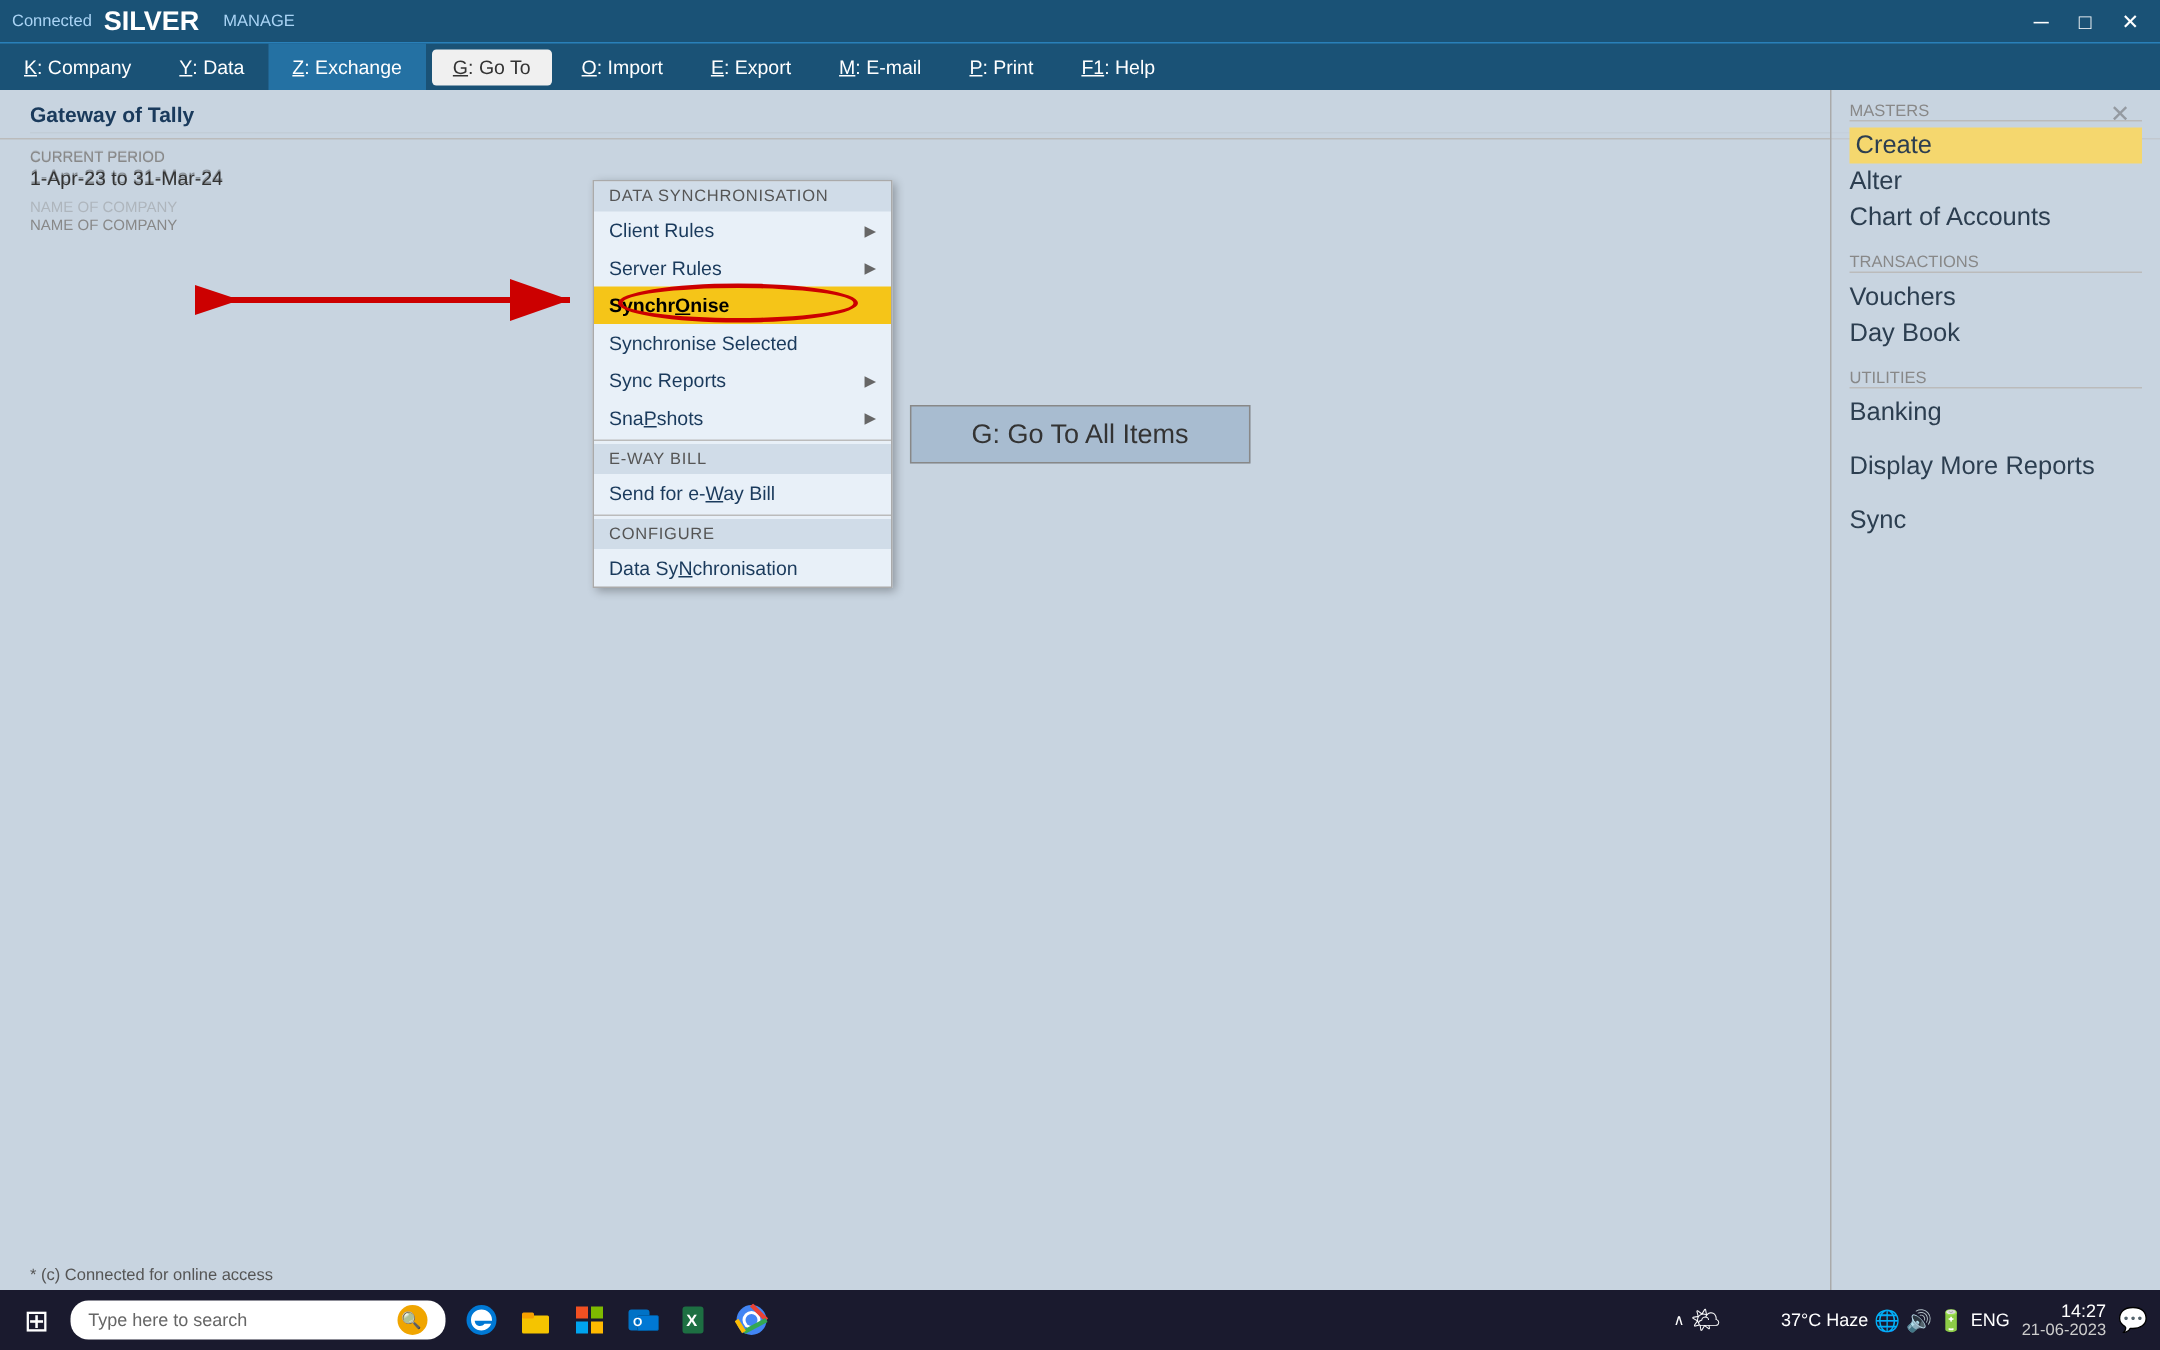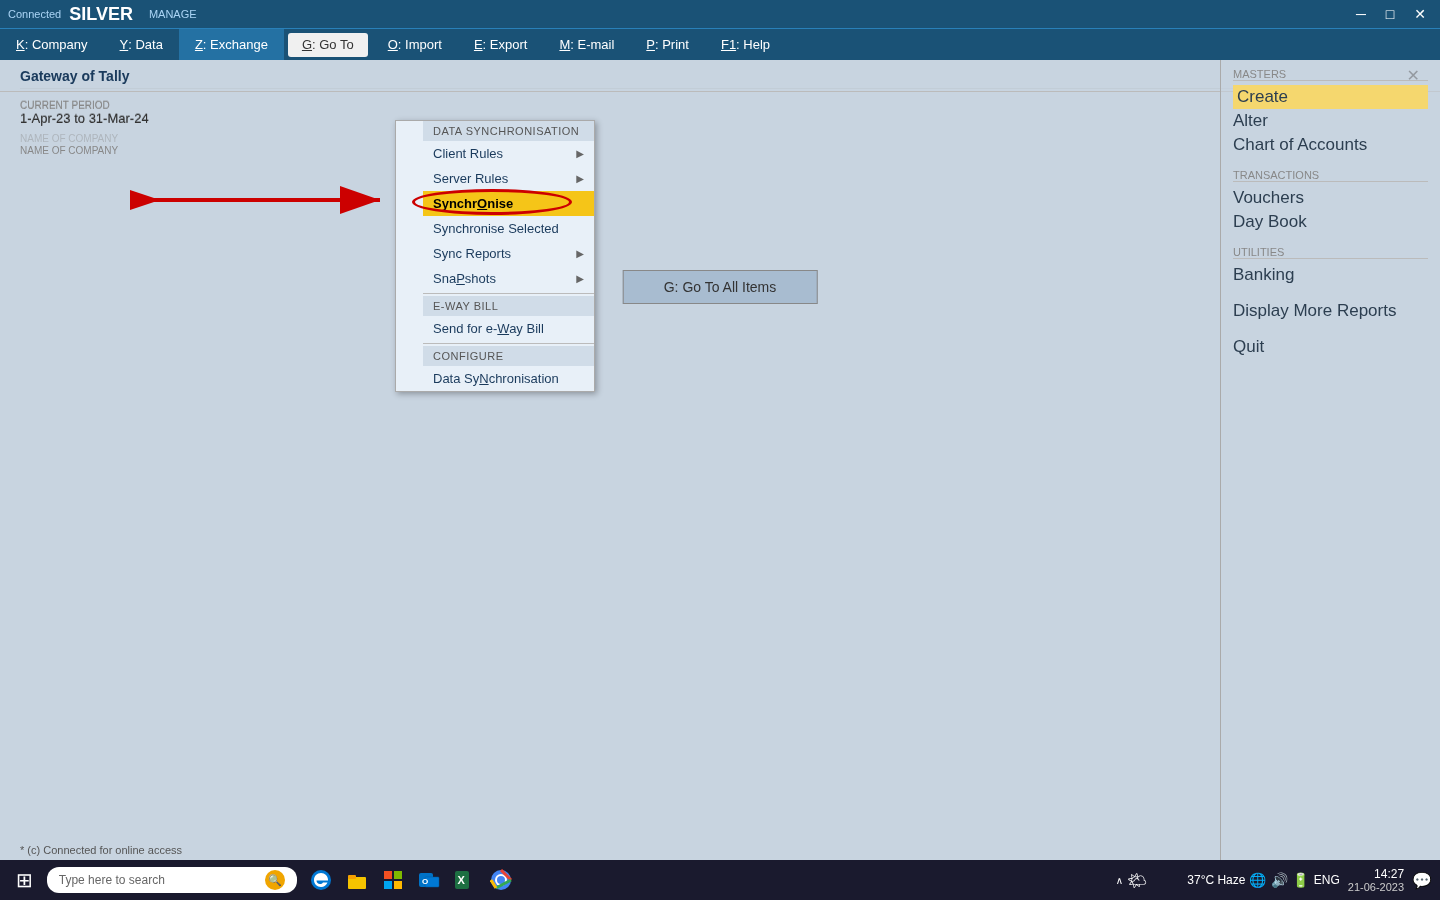--- a/index.html
+++ b/index.html
@@ -52,21 +52,20 @@
     .sidebar-item { font-size: 17px; color: #2c3e50; padding: 2px 0; cursor: pointer; }
     .sidebar-item.highlighted { background: #f5d76e; padding: 2px 4px; }
 
     
     #exchange-dropdown {
       position: absolute;
       left: 395px; top: 60px;
       background: #e8f0f8; border: 1px solid #aaa;
       width: 200px; z-index: 1000;
       box-shadow: 2px 2px 6px rgba(0,0,0,0.3);
-      padding-left: 27px;
     }
     .dropdown-section-header {
       background: #d0dce8; font-size: 11px; color: #555;
       padding: 4px 10px; text-transform: uppercase; letter-spacing: 0.5px;
     }
     .dropdown-item {
       padding: 5px 10px; font-size: 13px; color: #1a3a5c;
       cursor: pointer; display: flex; align-items: center; justify-content: space-between;
     }
     .dropdown-item.active-highlight {
@@ -178,21 +177,21 @@
 
   <div style="position:absolute; top:40px; left:20px;">
     <div style="font-size:10px; color:#888;">CURRENT PERIOD</div>
     <div style="font-size:13px; color:#333;">1-Apr-23 to 31-Mar-24</div>
   </div>
   <div style="position:absolute; top:85px; left:20px;">
     <div style="font-size:10px; color:#888;">NAME OF COMPANY</div>
   </div>
 
   <div style="position:absolute; top:210px; left:50%; transform:translateX(-50%);">
-    <div style="background:#a8bcd0; padding:8px 40px; color:#333; font-size:14px; border:1px solid #888; cursor:pointer;">G: Go To All Items</div>
+    <div style="background:#a8bcd0; padding:8px 40px; color:#333; font-size:18px; border:1px solid #888; cursor:pointer;">G: Go To All Items</div>
   </div>
 
   <div id="red-arrow">
     <svg width="260" height="40" viewBox="0 0 260 40">
       <defs>
         <marker id="arrowhead" markerWidth="10" markerHeight="7" refX="10" refY="3.5" orient="auto">
           <polygon points="0 0, 10 3.5, 0 7" fill="#cc0000"></polygon>
         </marker>
       </defs>
       <line x1="5" y1="20" x2="250" y2="20" stroke="#cc0000" stroke-width="4" marker-end="url(#arrowhead)"></line>
@@ -261,21 +260,21 @@
       <div class="sidebar-section-title">UTILITIES</div>
       <div class="sidebar-item">Banking</div>
     </div>
 
 
     <div class="sidebar-section">
       <div class="sidebar-item">Display More Reports</div>
     </div>
 
     <div class="sidebar-section">
-      <div class="sidebar-item">Quit</div>
+      <div class="sidebar-item">Sync</div>
     </div>
   </div>
 
   <div style="position:absolute; bottom:0; left:0; right:220px; padding:4px 20px; font-size:11px; color:#555; background:rgba(200,212,224,0.7);">
     <span>* (c) Connected for online access</span>
   </div>
 
 </div>
 
 <div id="taskbar" style="bottom:0; position:fixed;">

